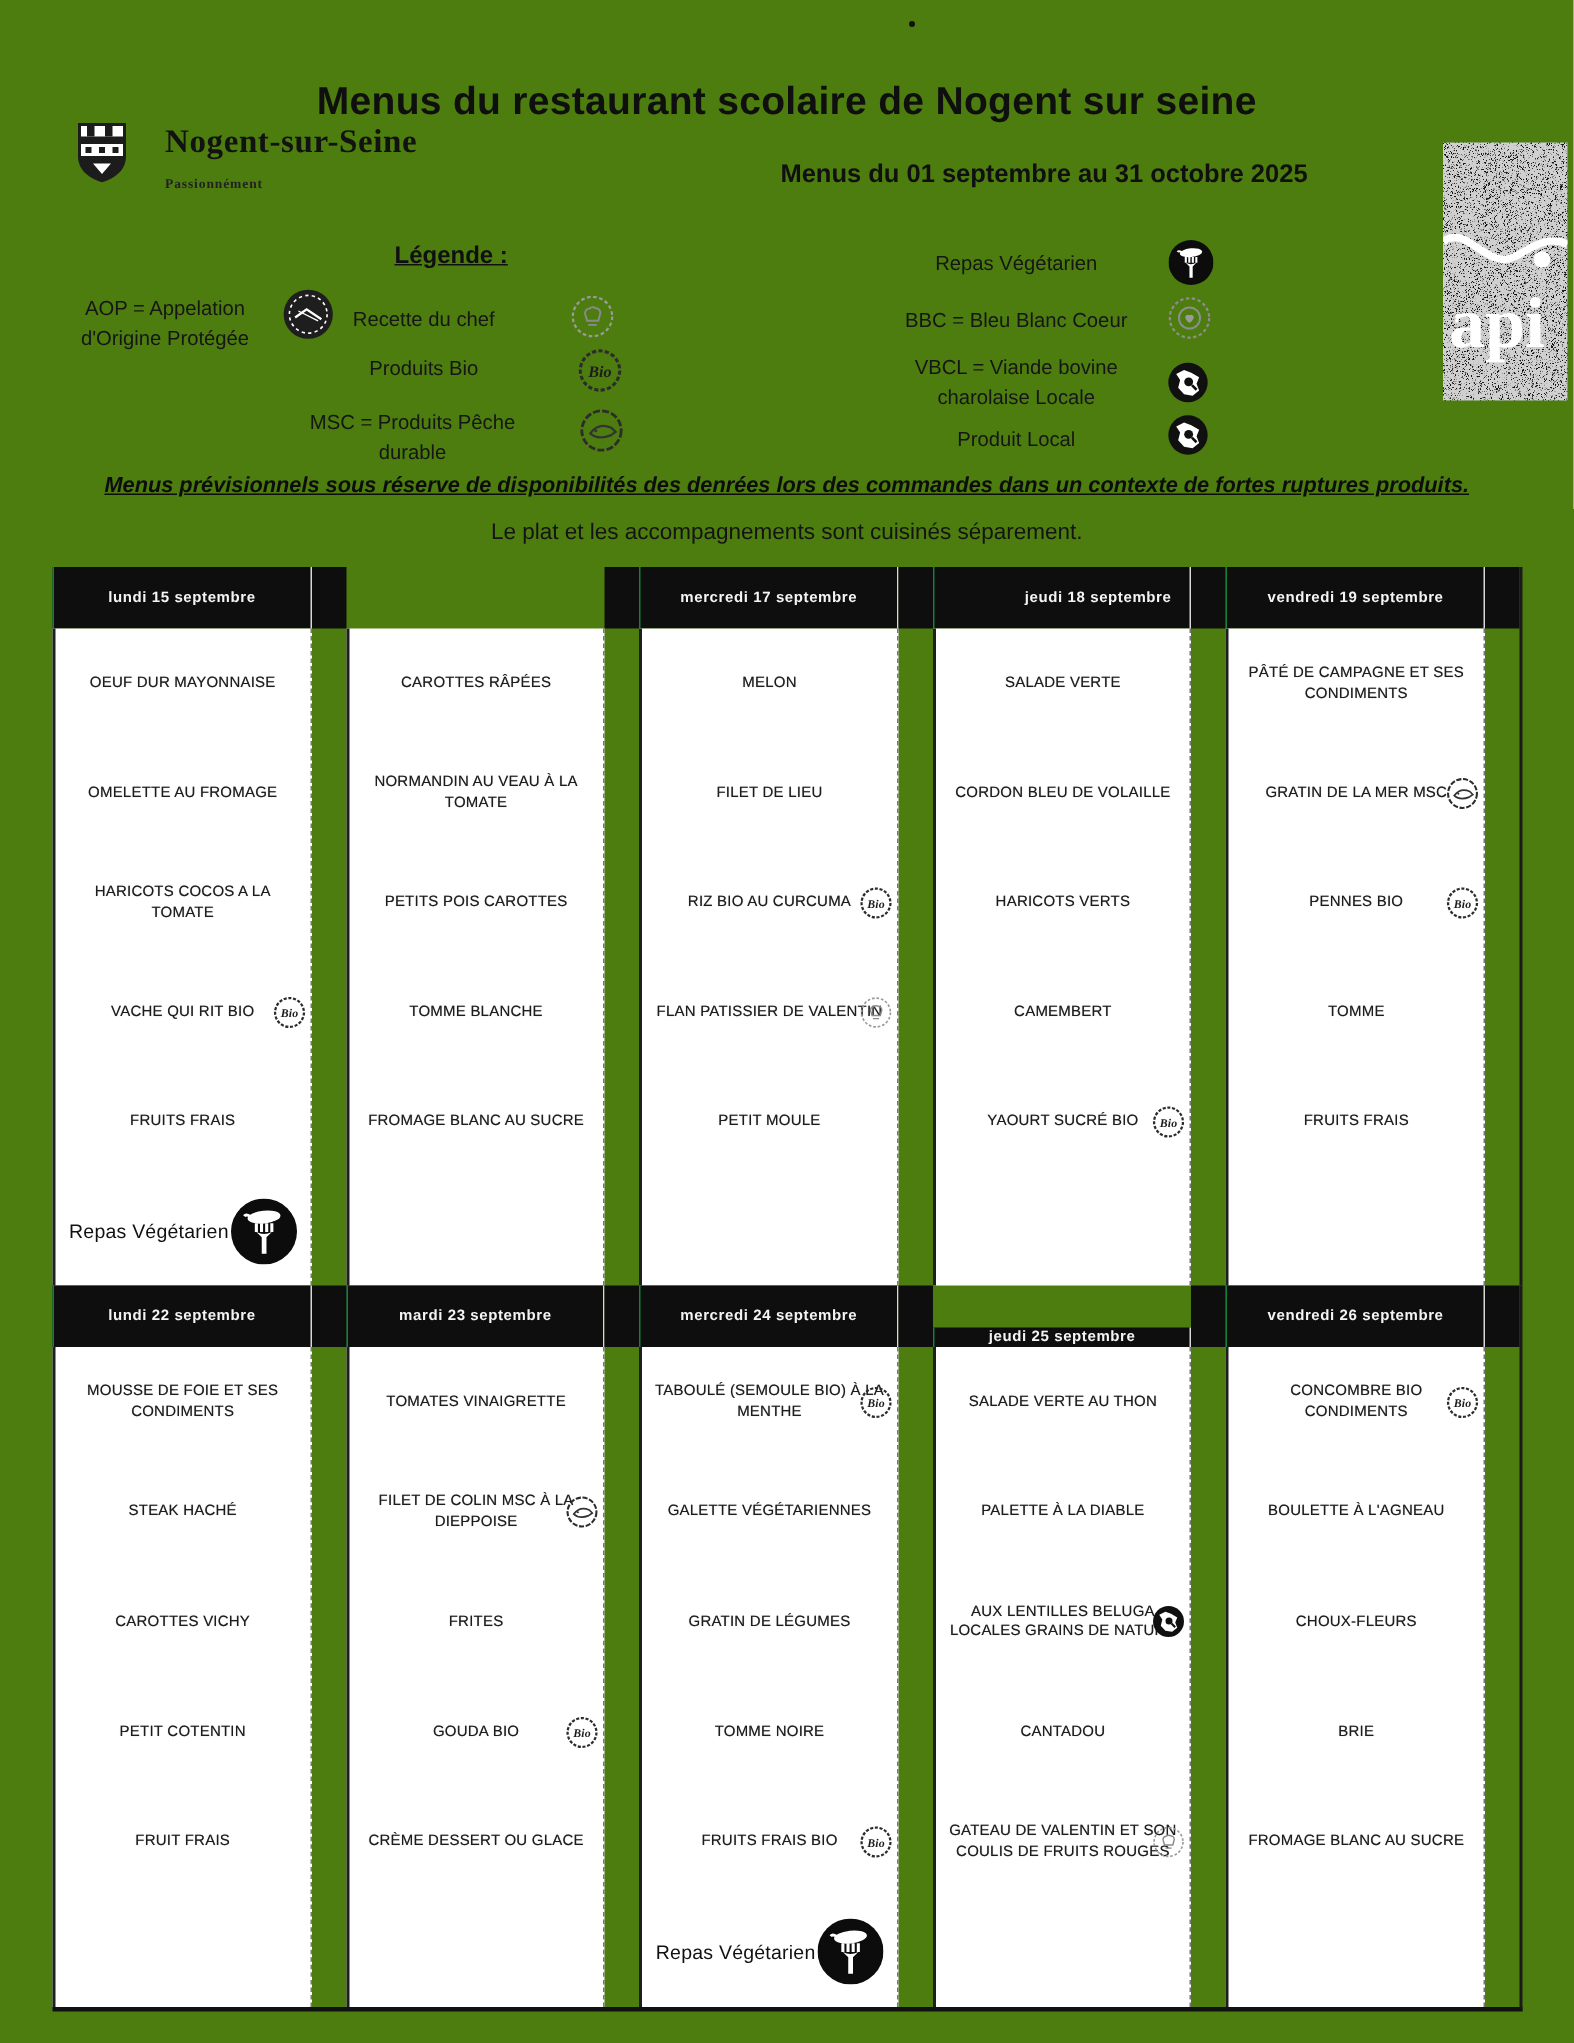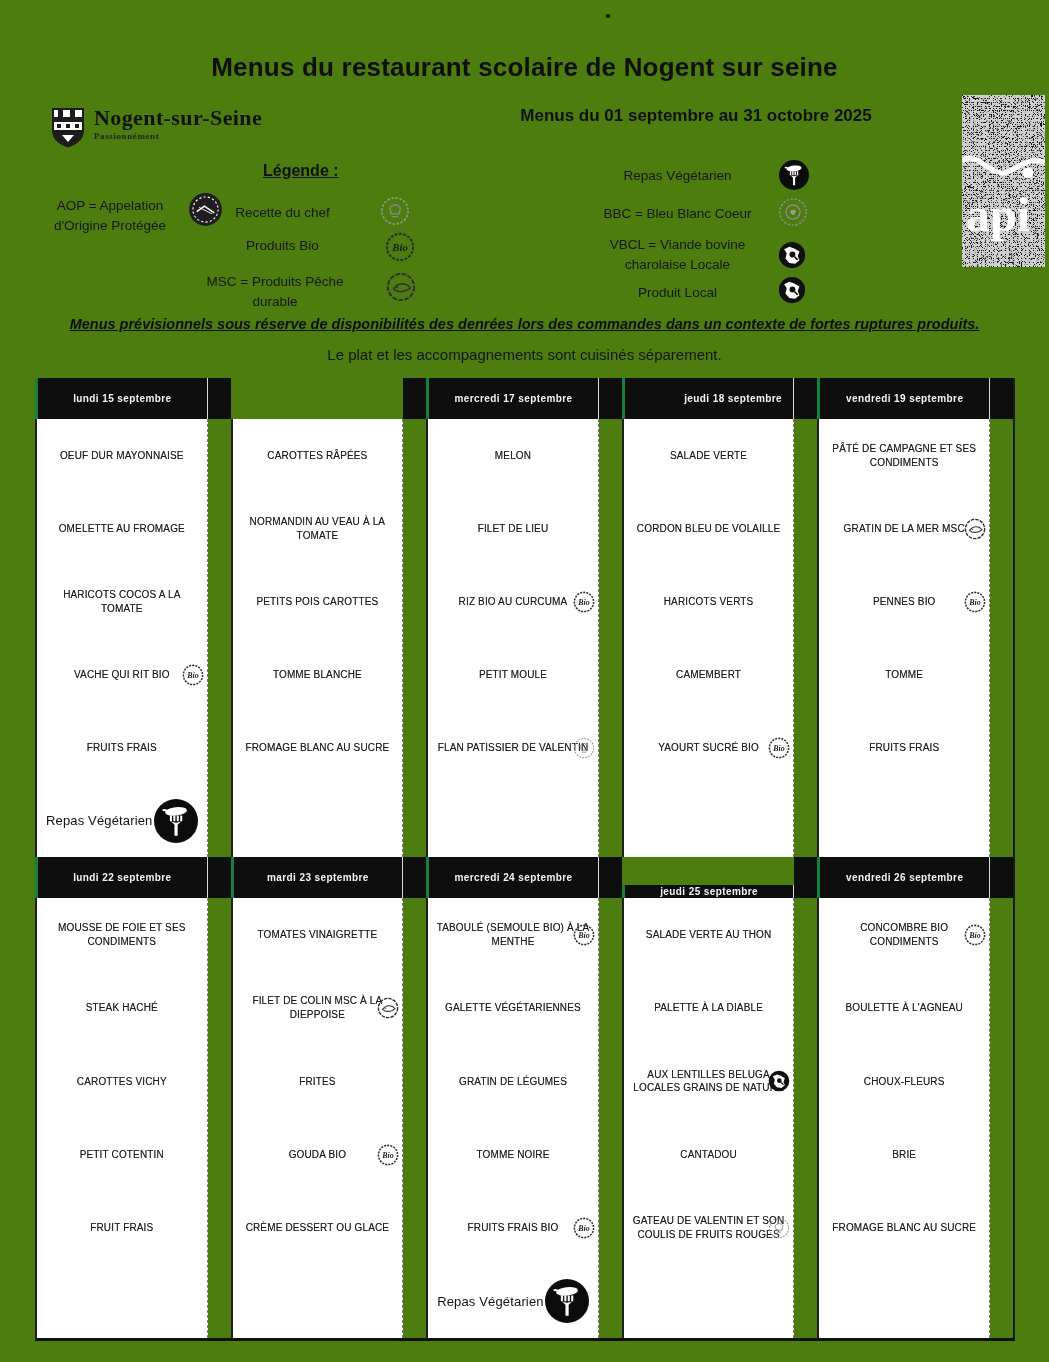--- a/index.html
+++ b/index.html
@@ -4,24 +4,24 @@
 <style>
   html,body{margin:0;padding:0;background:#e8e8e8;}
   .page{position:relative;width:1049px;height:1362px;background:#4d7c0f;margin:0 auto;
         font-family:"Liberation Sans",sans-serif;color:#1e1e1e;overflow:hidden;}
 
   .top-dot{position:absolute;left:606px;top:14px;width:4px;height:4px;background:#111;border-radius:50%;}
 
   .title{position:absolute;top:52px;left:0;width:100%;text-align:center;
          font-size:26px;font-weight:bold;color:#0f0f0f;letter-spacing:.2px;}
 
-  .city-logo{position:absolute;left:50px;top:106px;display:flex;gap:8px;align-items:flex-start;}
+  .city-logo{position:absolute;left:50px;top:80px;display:flex;gap:24px;align-items:flex-end;}
   .city-text{display:flex;flex-direction:column;}
   .city-name{font-family:"Liberation Serif",serif;font-weight:bold;font-size:22px;color:#121212;letter-spacing:.4px;line-height:1.05;}
-  .city-tagline{font-family:"Liberation Serif",serif;font-weight:bold;font-size:9px;color:#222;letter-spacing:.6px;margin-top:2px;}
+  .city-tagline{font-family:"Liberation Serif",serif;font-weight:bold;font-size:9px;color:#222;letter-spacing:.6px;margin-top:12px;}
 
   .subtitle{position:absolute;left:496px;top:106px;width:400px;text-align:center;
             font-size:17px;font-weight:bold;color:#101010;}
 
   .api-logo{position:absolute;left:962px;top:95px;width:83px;height:172px;}
 
   .legend-heading{position:absolute;left:263px;top:162px;font-size:16px;font-weight:bold;
                   text-decoration:underline;color:#101010;}
 
   .lg-label{position:absolute;text-align:center;white-space:pre-line;font-size:13.5px;
@@ -51,21 +51,21 @@
   .subnotice{position:absolute;top:346px;left:0;width:100%;text-align:center;font-size:15px;color:#141414;}
 
   .week{position:absolute;left:35px;width:978px;display:grid;
         grid-template-columns:1fr 23px 1fr 23px 1fr 23px 1fr 23px 1fr 23px;
         grid-template-rows:41px 1fr;border-right:2px solid #1a1a1a;}
   #week-0{top:378px;height:479px;}
   #week-1{top:857px;height:481px;border-bottom:3px solid #111;}
 
   .day-header{background:#0e0e0e;color:#f4f4f4;font-size:10px;font-weight:bold;
               display:flex;align-items:center;justify-content:center;letter-spacing:.4px;
-              border-left:3px solid #15803d;border-right:1px solid #d8d8d8;}
+              border-left:1px solid #15803d;border-right:1px solid #d8d8d8;}
   .spacer-header{background:#0e0e0e;}
 
   .day-col{border-left:2px solid #1f1f1f;border-right:1.6px dashed #777;
            display:grid;grid-template-rows:repeat(6,1fr);background:#fff;}
 
   .menu-cell{position:relative;display:flex;align-items:center;justify-content:center;
              text-align:center;padding:2px 8px;font-size:10px;line-height:1.35;
              color:#1d1d1d;letter-spacing:.15px;}
   .cell-text{text-shadow:0 0 .5px rgba(0,0,0,.55);}
   .cell-icon{position:absolute;right:3px;top:50%;transform:translateY(-50%);width:22px;height:22px;}
@@ -279,31 +279,31 @@
         <div class="menu-cell">
           <span class="cell-text">RIZ BIO AU CURCUMA</span>
           <span class="cell-icon">
             <svg viewBox="0 0 32 32">
               <circle cx="16" cy="16" r="14" fill="none" stroke="#2c2c2c" stroke-width="2.2" stroke-dasharray="3 1.6"></circle>
               <text x="16" y="20.5" text-anchor="middle" font-family="Liberation Serif, serif" font-style="italic" font-weight="bold" font-size="11.5" fill="#1d1d1d">Bio</text>
             </svg>
           </span>
         </div>
         <div class="menu-cell">
-          <span class="cell-text">PETIT MOULE</span>
-        </div>
-        <div class="menu-cell">
           <span class="cell-text">FLAN PATISSIER DE VALENTIN</span>
           <span class="cell-icon">
             <svg viewBox="0 0 32 32">
               <circle cx="16" cy="16" r="14" fill="none" stroke="#9a9a9a" stroke-width="1.6" stroke-dasharray="2.6 1.8"></circle>
               <path d="M11 15 a3.2 3.2 0 0 1 2.6 -4.6 a4.2 4.2 0 0 1 5 -0.2 a3.2 3.2 0 0 1 2.6 4.8 l-1 4 l-8 0 z" fill="none" stroke="#8a8a8a" stroke-width="1.4"></path>
               <path d="M13 22 h6" stroke="#8a8a8a" stroke-width="1.3"></path>
             </svg>
           </span>
+        </div>
+        <div class="menu-cell">
+          <span class="cell-text">PETIT MOULE</span>
         </div>
         <div class="menu-cell">
           <span class="cell-text"></span>
         </div>
       </div>
       <div class="day-header" style="grid-area: 1 / 7; padding-left: 48px;">jeudi 18 septembre</div>
       <div class="spacer-header" style="grid-area: 1 / 8;"></div>
       <div class="day-col" style="grid-area: 2 / 7;">
         <div class="menu-cell">
           <span class="cell-text">SALADE VERTE</span>

